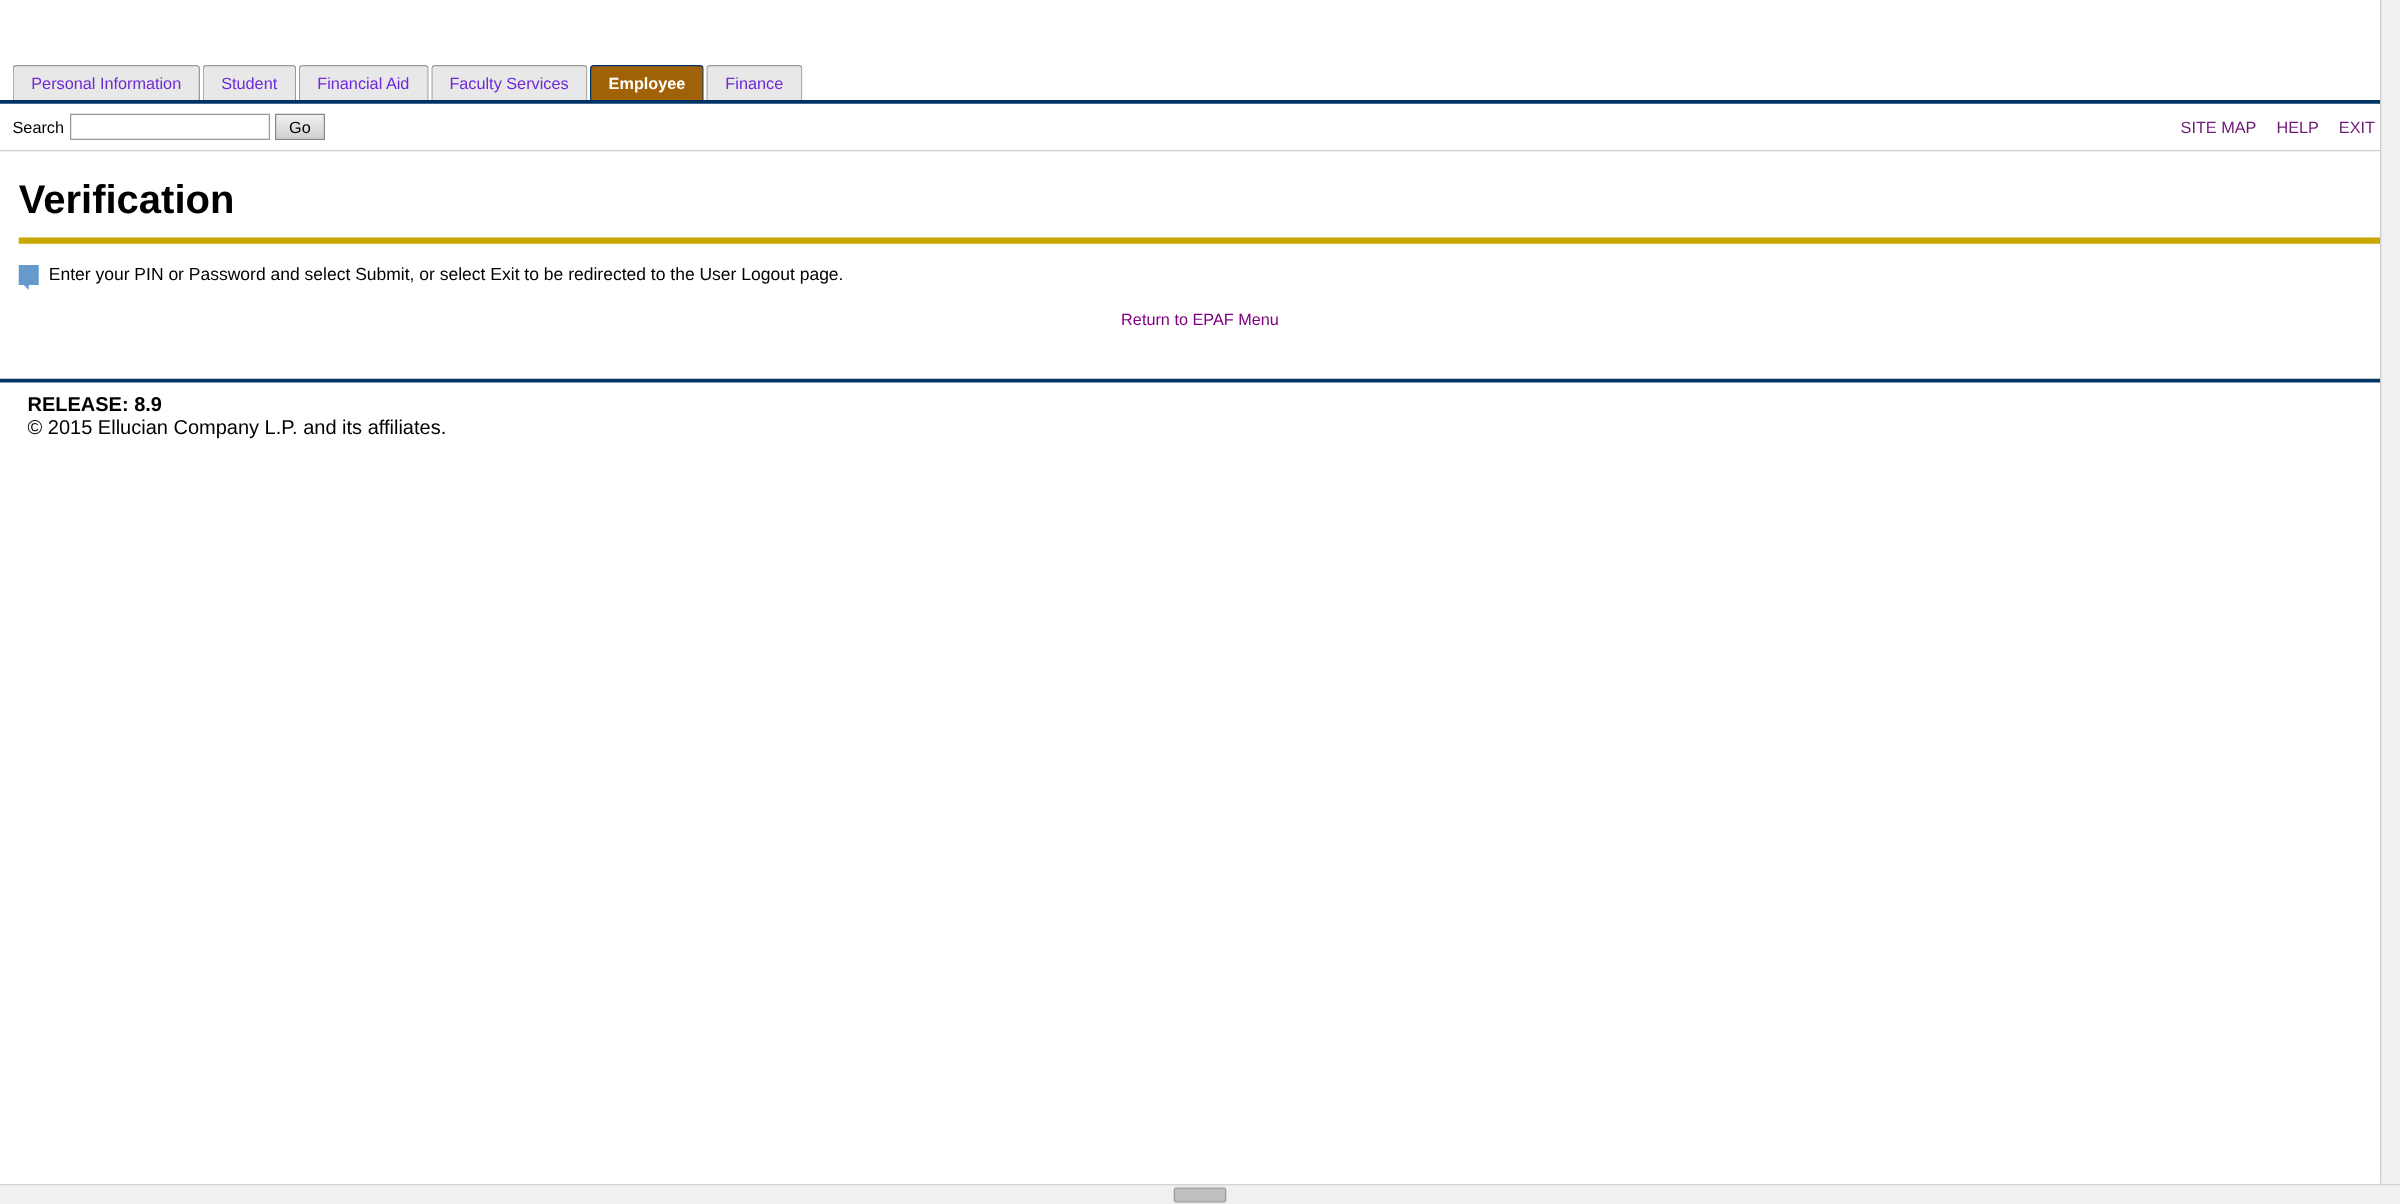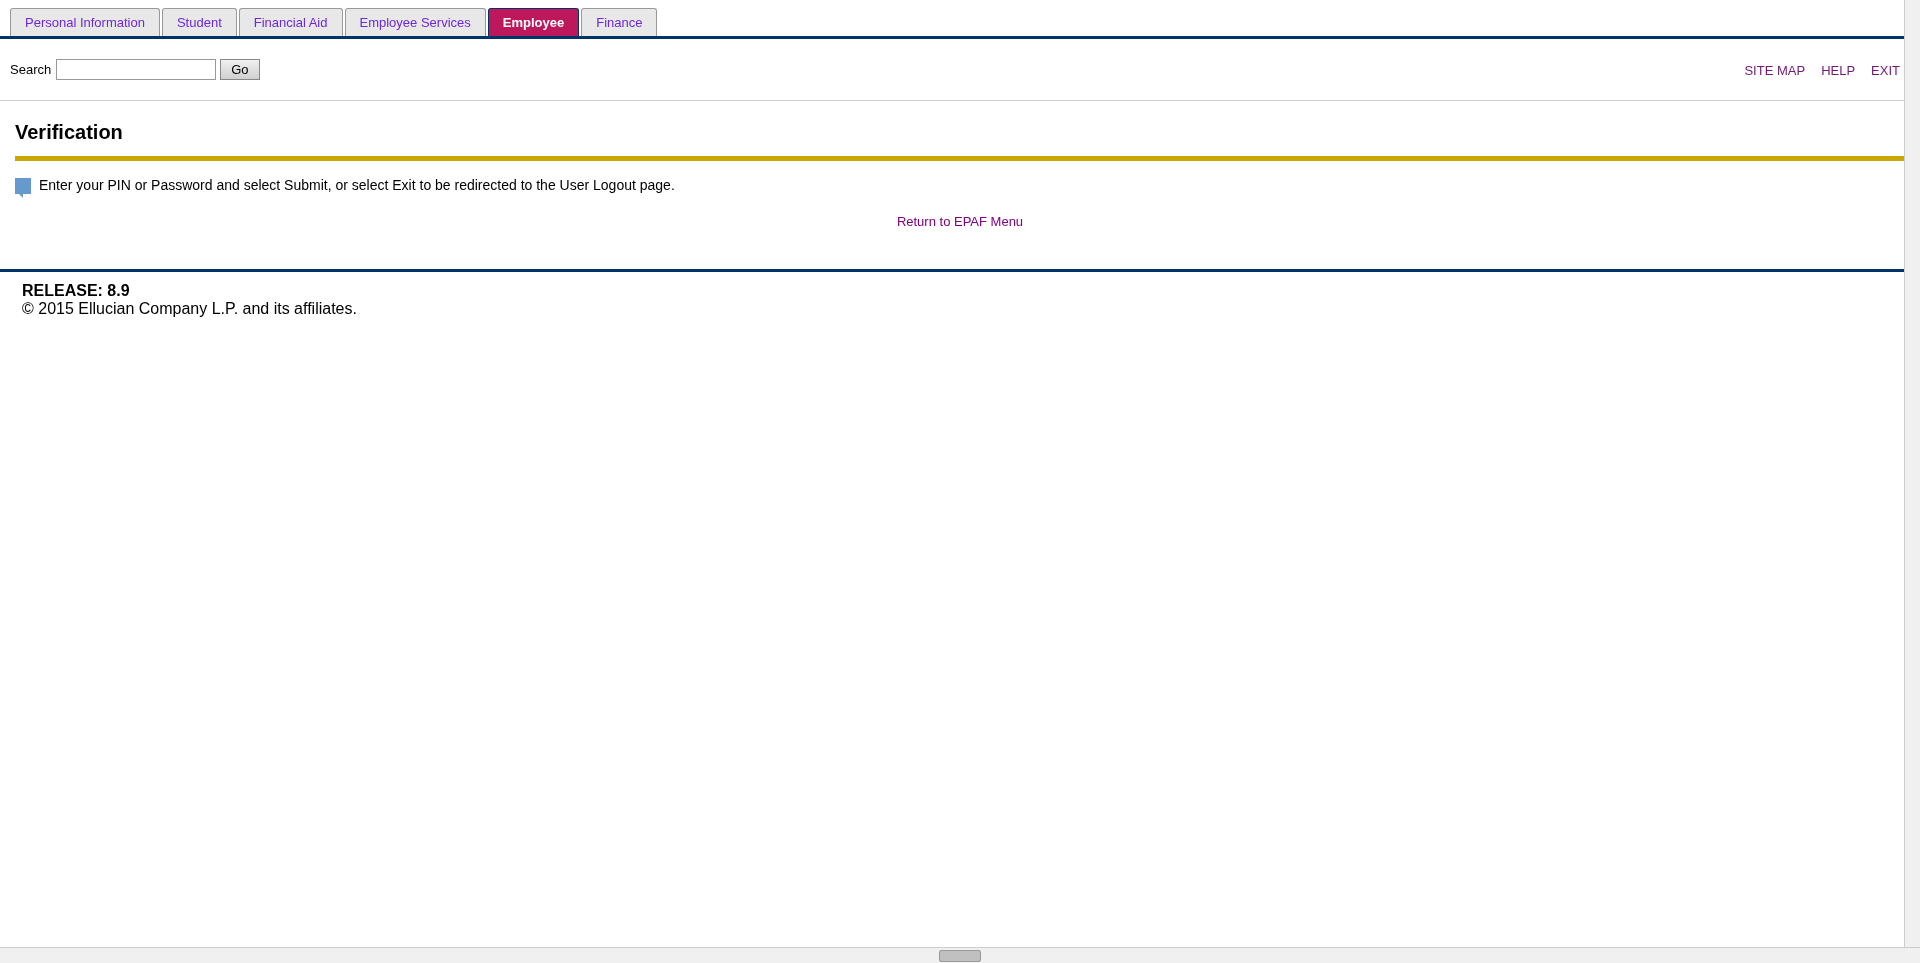--- a/index.html
+++ b/index.html
@@ -27,31 +27,32 @@
       border-bottom: none;
       background: #e8e8e8;
       color: #6d28d9;
       font-size: 13px;
       cursor: pointer;
       margin-right: 2px;
       border-radius: 3px 3px 0 0;
       text-decoration: none;
     }
     .nav-tab.active {
-      background: #be185d;
+      background: #a16207;
       color: #fff;
       font-weight: bold;
       border-color: #003366;
+      margin-top: 44px;
     }
 
     
     #search-bar {
       display: flex;
       align-items: center;
-      padding: 20px 10px;
+      padding: 8px 10px;
       border-bottom: 1px solid #ccc;
       position: relative;
     }
     #search-bar label {
       font-size: 13px;
       margin-right: 5px;
       font-weight: normal;
     }
     #search-input {
       border: 1px solid #999;
@@ -80,21 +81,21 @@
       text-decoration: none;
       font-size: 13px;
     }
 
     
     #main-content {
       padding: 20px 15px;
     }
 
     #page-title {
-      font-size: 20px;
+      font-size: 32px;
       font-weight: bold;
       color: #000;
       margin-bottom: 12px;
     }
 
     
     #yellow-bar {
       height: 5px;
       background: #c8a800;
       margin-bottom: 16px;
@@ -215,21 +216,21 @@
       border-left: 1px solid #ccc;
     }
   </style>
 </head>
 <body>
 
 <div id="top-nav">
     <a href="#" class="nav-tab">Personal Information</a>
     <a href="#" class="nav-tab">Student</a>
     <a href="#" class="nav-tab">Financial Aid</a>
-    <a href="#" class="nav-tab">Employee Services</a>
+    <a href="#" class="nav-tab">Faculty Services</a>
     <a href="#" class="nav-tab active">Employee</a>
     <a href="#" class="nav-tab">Finance</a>
   </div>
 
 <div id="search-bar">
   <label>Search</label>
   <input type="text" id="search-input" style="">
   <button id="go-button">Go</button>
   <div id="header-links">
     <a href="#">SITE MAP</a>

